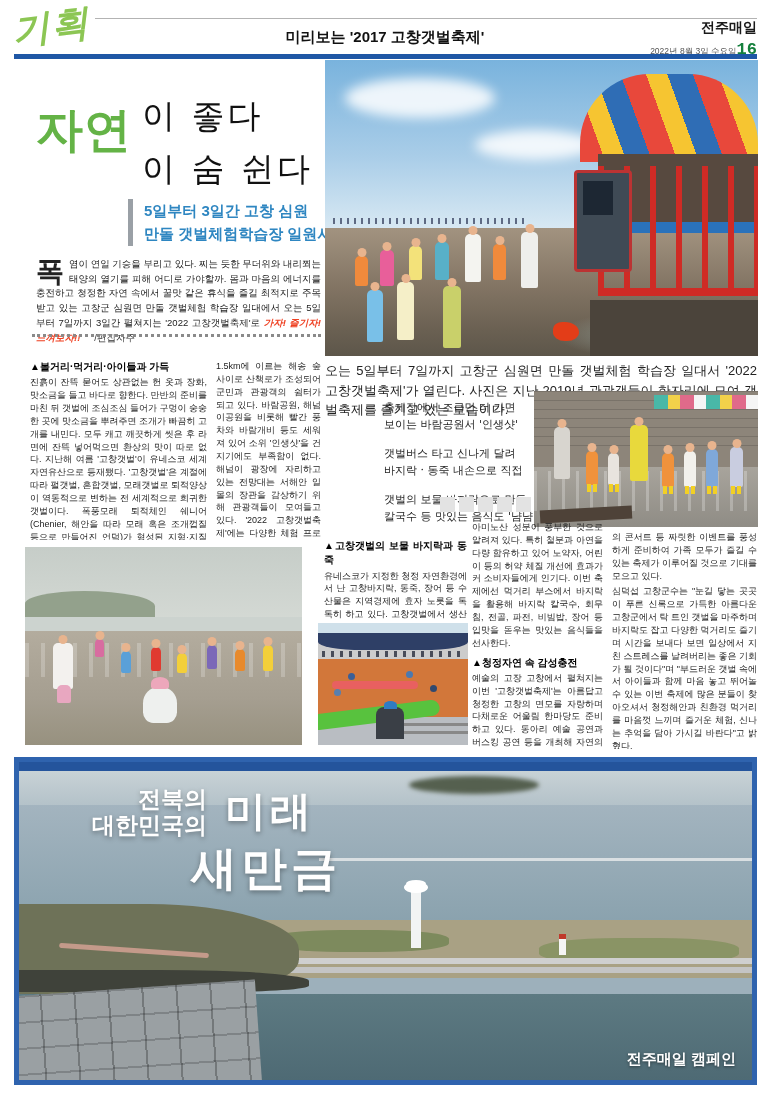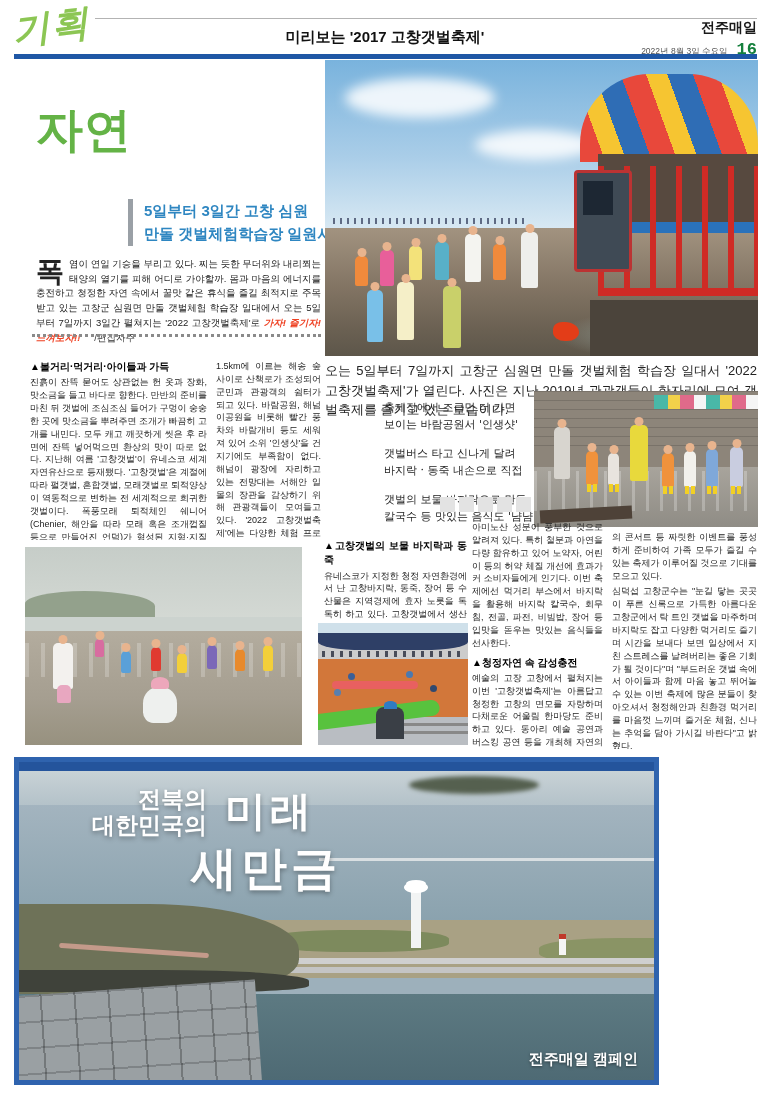--- a/index.html
+++ b/index.html
@@ -5,21 +5,21 @@
   html,body{margin:0;padding:0;background:#e8e8e8;}
   .page{position:relative;width:771px;height:1098px;background:#ffffff;margin:0 auto;
         font-family:"Liberation Sans",sans-serif;color:#1a1a1a;overflow:hidden;}
   
   .logo{position:absolute;left:12px;top:2px;font-size:37px;font-weight:bold;font-style:italic;
         color:#8cc654;transform:rotate(-7deg);letter-spacing:2px;}
   .top-rule{position:absolute;left:95px;top:18px;width:662px;height:1px;background:#b3b3b3;}
   .section-title{position:absolute;left:220px;top:28px;width:330px;text-align:center;
         font-size:15px;font-weight:bold;color:#111;}
   .masthead{position:absolute;right:14px;top:19px;font-size:14px;font-weight:bold;}
-  .dateline{position:absolute;right:14px;top:40px;display:flex;align-items:baseline;gap:9px;}
+  .dateline{position:absolute;right:14px;top:40px;display:flex;align-items:baseline;gap:0;}
   .dateline .date{font-size:8.5px;color:#555;}
   .dateline .pageno{font-size:17px;font-weight:bold;color:#15803d;font-family:Liberation Mono, monospace;}
   .blue-bar{position:absolute;left:14px;top:54px;width:743px;height:5px;background:#1f57a5;}
   
   .headline{position:absolute;left:36px;top:90px;display:flex;gap:10px;}
   .hl-green{font-size:47px;font-weight:bold;color:#64b346;line-height:1;margin-top:16px;letter-spacing:1px;}
   .hl-lines{font-family:"DejaVu Serif",serif;font-size:33px;line-height:1.6;letter-spacing:3px;color:#111;}
   .subhead{position:absolute;left:128px;top:199px;border-left:5px solid #9aa0a6;padding-left:11px;
         font-size:15px;font-weight:bold;color:#2e86c1;line-height:1.55;}
   
@@ -91,21 +91,21 @@
   .pb-heads{left:4px;top:28px;right:4px;height:6px;background:repeating-linear-gradient(90deg,rgba(40,45,60,.8) 0 3px,rgba(0,0,0,0) 3px 9px);}
   .pb-pool{left:0;top:36px;right:0;height:58px;background:#d2773a;}
   .pb-pool .dot{position:absolute;width:7px;height:7px;border-radius:50%;}
   .pb-tube-pink{left:14px;top:58px;width:86px;height:8px;background:#e86060;border-radius:5px;}
   .pb-tube-green{left:-8px;top:84px;width:130px;height:16px;background:#58c23e;border-radius:10px;transform:rotate(-7deg);}
   .pb-deck{left:0;top:94px;right:0;bottom:0;background:#b9bdc2;}
   .pb-rail{left:60px;top:100px;right:0;height:3px;background:#888;box-shadow:0 8px #888;}
   .pb-man{left:58px;top:84px;width:28px;height:32px;background:#3a3f46;border-radius:8px 8px 0 0;}
   .pb-cap{left:8px;top:-6px;width:13px;height:8px;background:#2e7cc3;border-radius:50% 50% 0 0;position:absolute;}
   
-  .banner{position:absolute;left:14px;top:757px;width:645px;height:328px;border:5px solid #2f63ae;
+  .banner{position:absolute;left:14px;top:757px;width:743px;height:328px;border:5px solid #2f63ae;
         box-sizing:border-box;background:#9db0bb;overflow:hidden;}
   .bn-top{left:0;top:0;right:0;height:9px;background:#24549c;}
   .bn-sky{left:0;top:9px;right:0;height:34px;background:linear-gradient(180deg,#c8d2d6,#b4c2c9);}
   .bn-island{left:390px;top:14px;width:130px;height:18px;background:#55604f;border-radius:50%;filter:blur(2px);}
   .bn-sea{left:0;top:43px;right:0;height:118px;background:linear-gradient(180deg,#a3b4bf,#8aa2ae);}
   .bn-causeway{left:300px;top:96px;right:0;height:3px;background:#d9dfe2;}
   .bn-land{left:0;top:158px;right:0;height:58px;background:#a9a184;}
   .bn-green1{left:250px;top:168px;width:180px;height:22px;background:#7d8a5d;border-radius:40%;}
   .bn-green2{left:520px;top:176px;width:200px;height:26px;background:#8a9465;border-radius:40%;}
   .bn-road{left:150px;top:196px;right:0;height:6px;background:#cfcfcf;box-shadow:0 9px 0 #c4c4c4;}
@@ -136,20 +136,24 @@
   <div class="section-title">미리보는 '2017 고창갯벌축제'</div>
   <div class="masthead">전주매일</div>
   <div class="dateline">
     <span class="date">2022년 8월 3일 수요일</span>
     <span class="pageno">16</span>
   </div>
   <div class="blue-bar"></div>
 
   <div class="headline">
     <span class="hl-green">자연</span>
+    <span class="hl-lines">
+      <span>이 좋다</span><br>
+      <span>이 숨 쉰다</span>
+    </span>
   </div>
   <div class="subhead">
     <span>5일부터 3일간 고창 심원</span><br>
     <span>만돌 갯벌체험학습장 일원서</span>
   </div>
 
   <div class="lead">
     <span class="dropcap">폭</span><span>염이 연일 기승을 부리고 있다. 찌는 듯한 무더위와 내리쬐는 태양의 열기를 피해 어디로 가야할까. 몸과 마음의 에너지를 충전하고 청정한 자연 속에서 꿀맛 같은 휴식을 즐길 최적지로 주목받고 있는 고창군 심원면 만돌 갯벌체험 학습장 일대에서 오는 5일부터 7일까지 3일간 펼쳐지는 '2022 고창갯벌축제'로 </span><span class="lead-red">가자! 즐기자! 느껴보자!!</span><span class="lead-byline">/편집자주</span>
   </div>
   <div class="dotted"></div>

